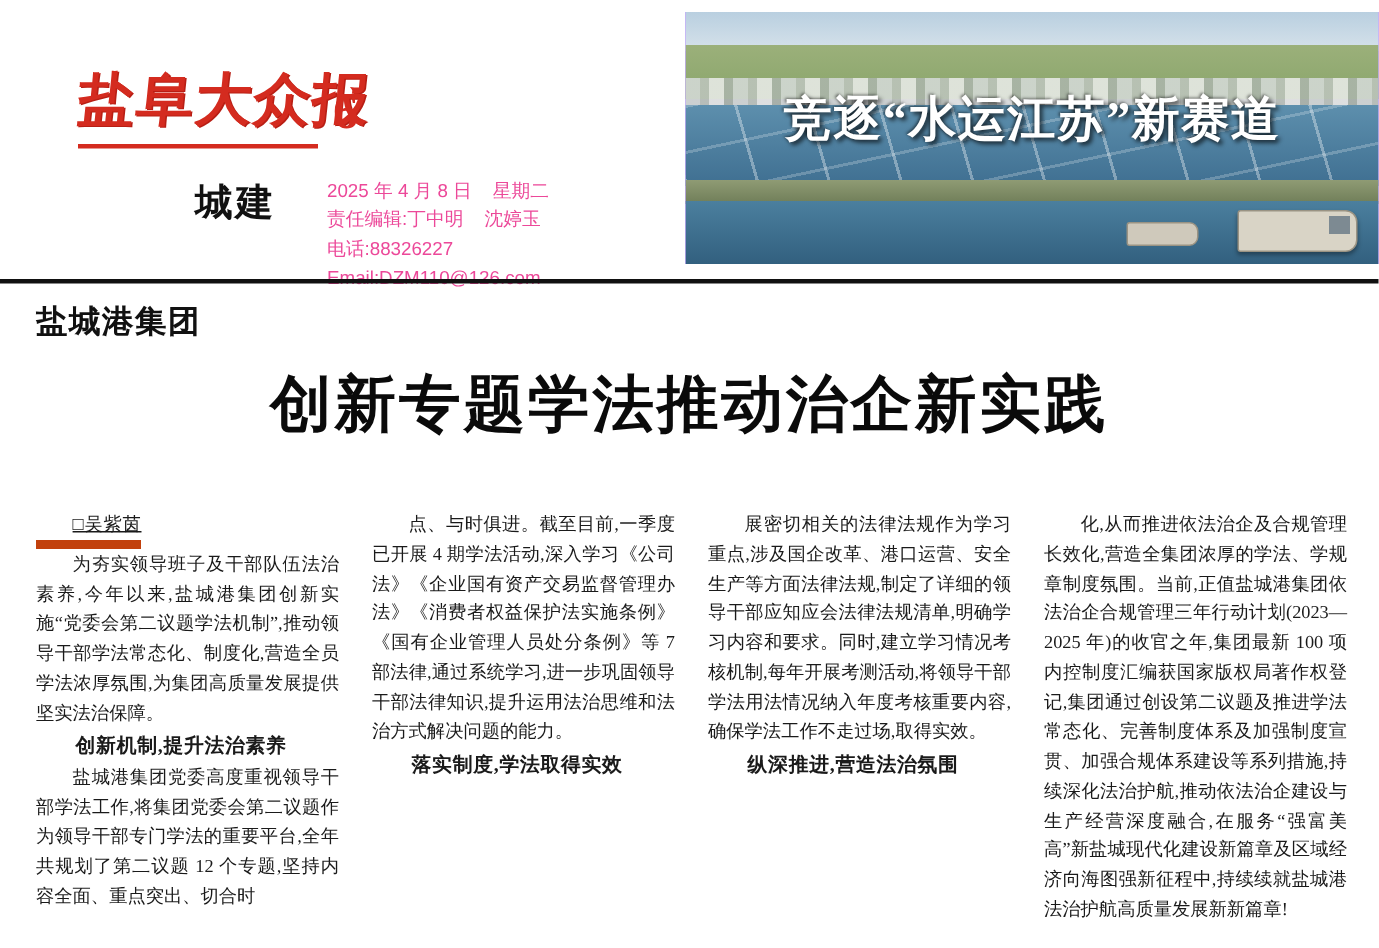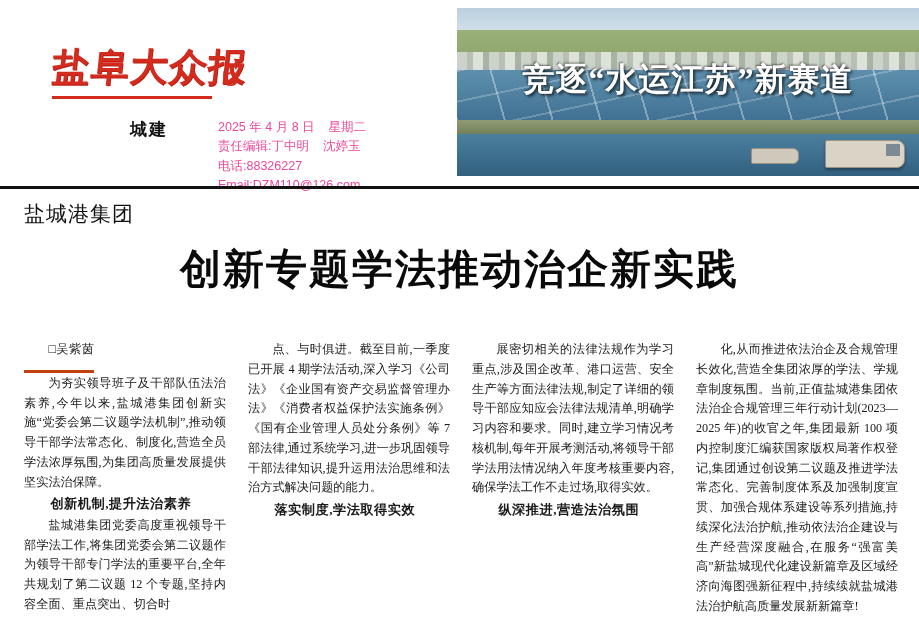--- a/index.html
+++ b/index.html
@@ -62,21 +62,21 @@
     top: 58px;
     font-size: 34px;
     font-weight: bold;
     color: #d42b1f;
     line-height: 1;
   }
   .section-name {
     position: absolute;
     left: 130px;
     top: 118px;
-    font-size: 17px;
+    font-size: 25px;
     font-weight: bold;
     color: #111;
     letter-spacing: 2px;
   }
   .imprint {
     position: absolute;
     left: 218px;
     top: 118px;
     font-size: 12.5px;
     line-height: 1.55;
@@ -206,21 +206,21 @@
   
   .article-head {
     position: absolute;
     left: 0;
     top: 200px;
     width: 919px;
   }
   .kicker {
     margin-left: 24px;
     font-size: 21px;
-    font-weight: normal;
+    font-weight: bold;
     color: #111;
     letter-spacing: 1px;
   }
   .headline {
     margin-top: 14px;
     text-align: center;
     font-size: 41px;
     font-weight: bold;
     letter-spacing: 2px;
     color: #0a0a0a;
@@ -244,25 +244,26 @@
     text-align: justify;
     color: #1a1a1a;
   }
   .col p {
     margin: 0 0 1px 0;
     text-indent: 2em;
   }
   .byline {
     font-size: 12.2px;
     margin: 0 0 4px 0;
-    padding-bottom: 10px;
-    border-bottom: 3px solid #c2410c;
+    padding-bottom: 0;
+    border-bottom: 6px solid #c2410c;
     display: inline-block;
     text-indent: 0;
     letter-spacing: .5px;
+    text-decoration: underline;
   }
   .subhead {
     margin: 7px 0 3px 0;
     font-size: 13.2px;
     font-weight: bold;
     text-align: left;
     letter-spacing: .5px;
     text-indent: 0;
   }
 </style>

